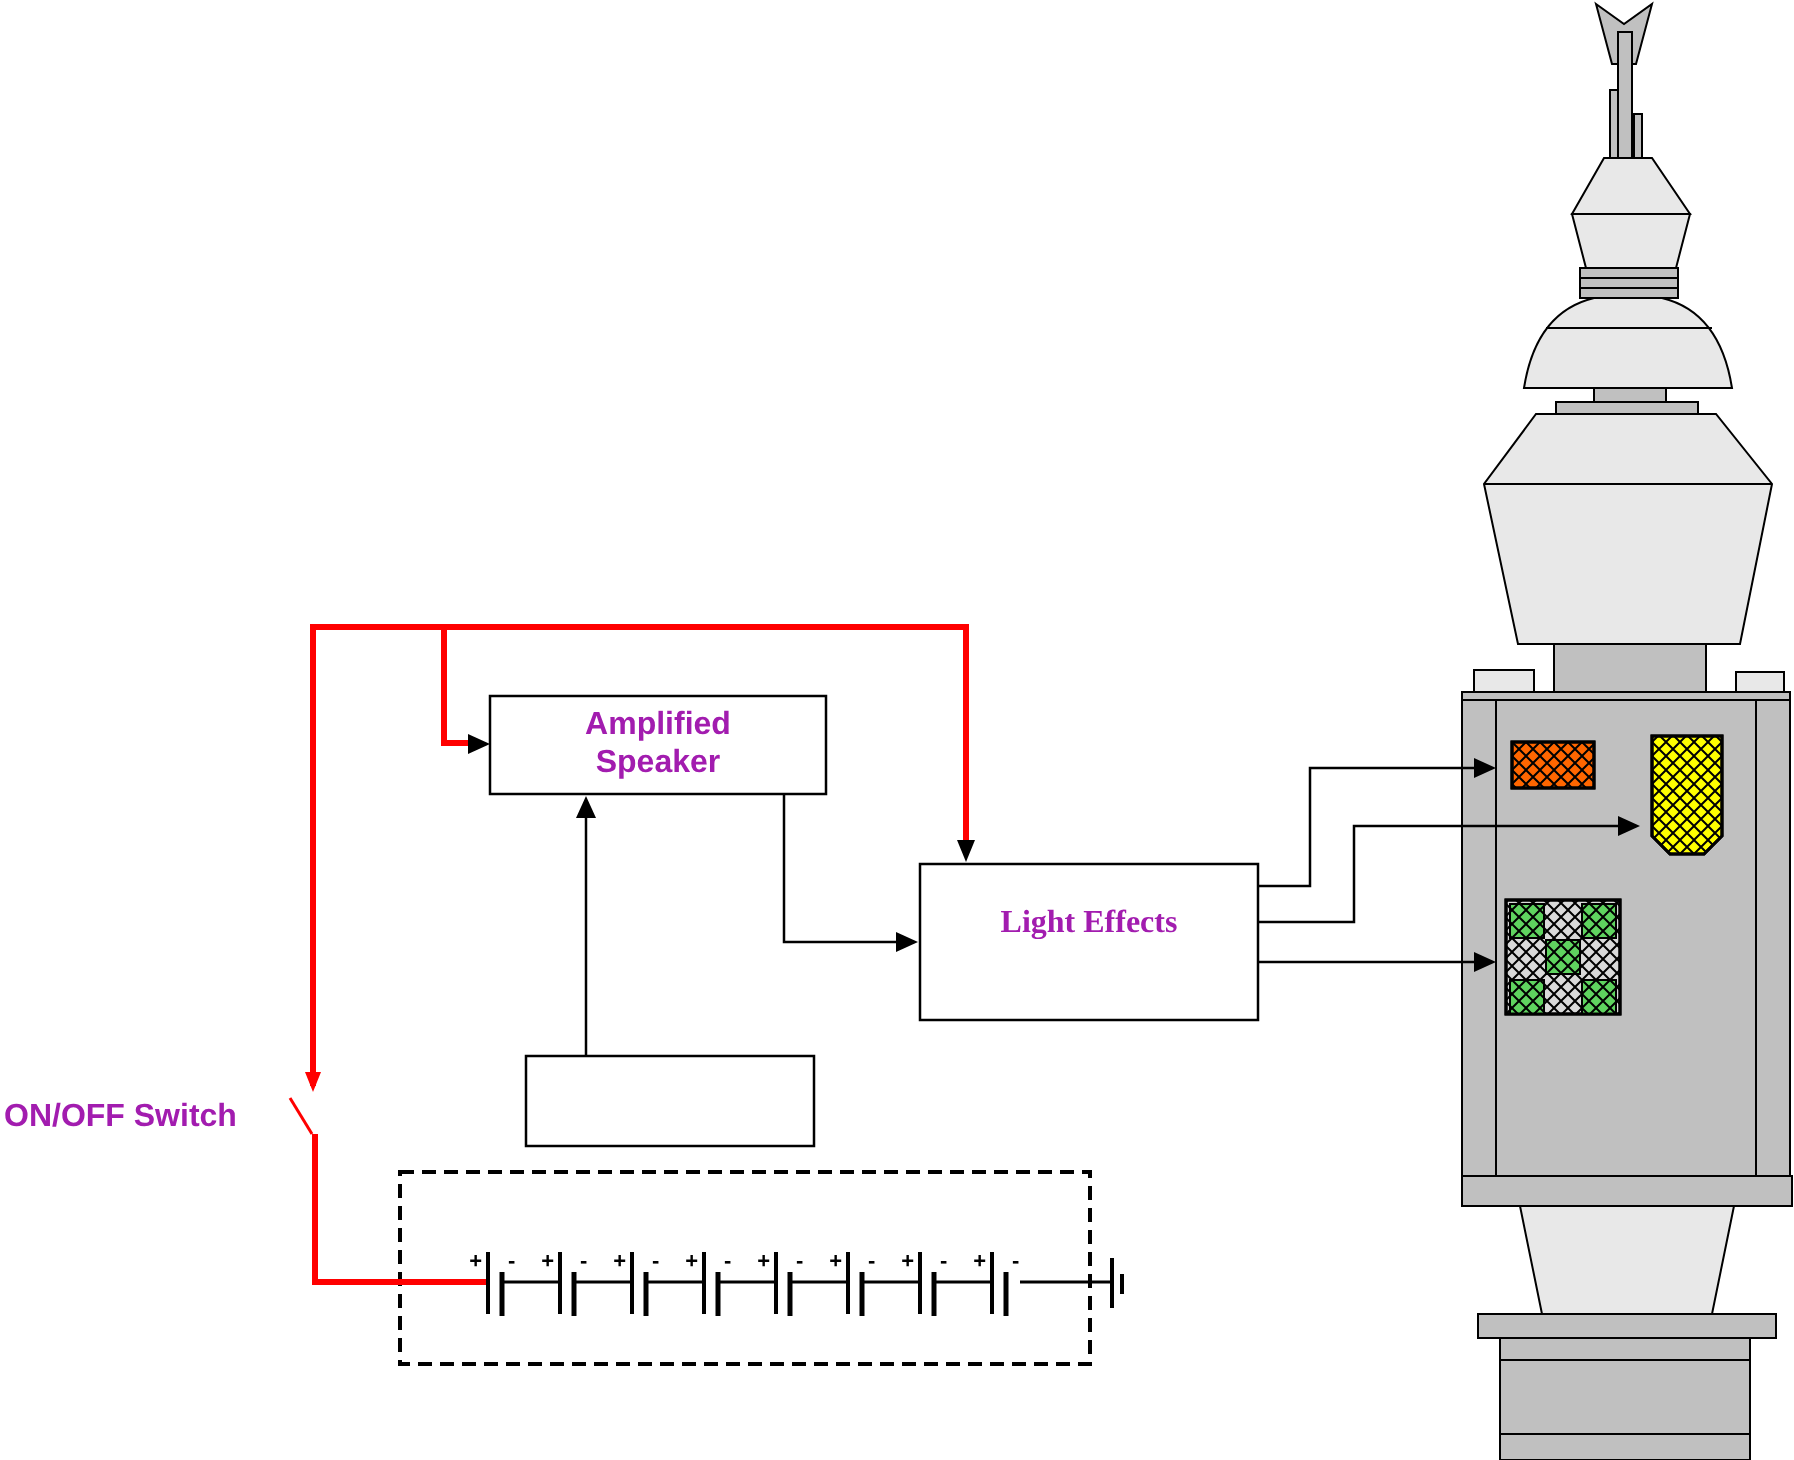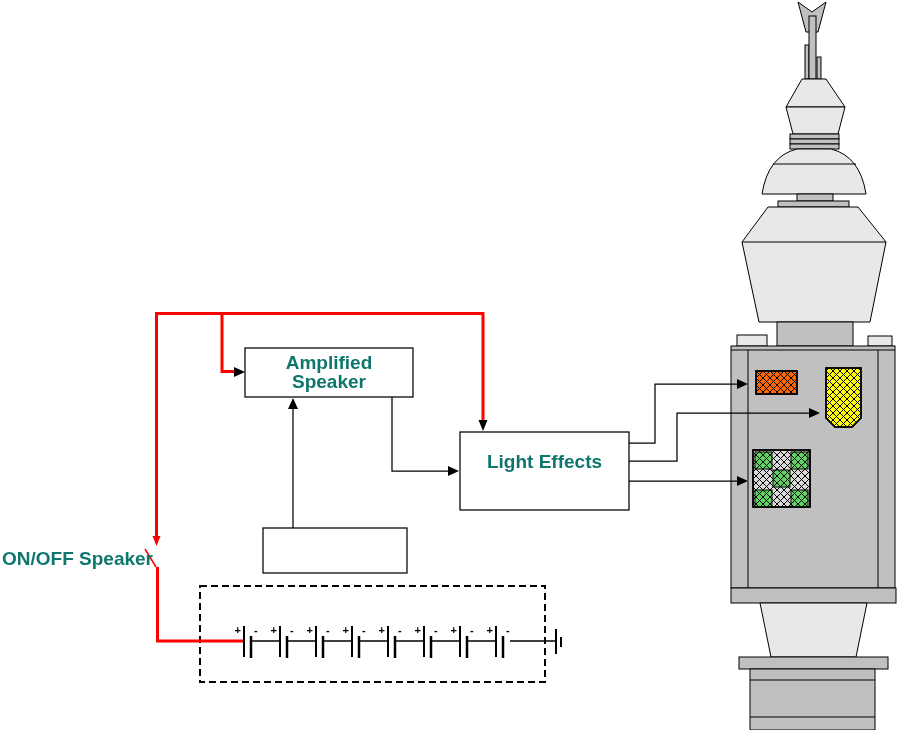--- a/index.html
+++ b/index.html
@@ -7,21 +7,21 @@
     --c-green:#5fd35f; --c-green-bg:#d9d9d9;
     --c-gray:#c0c0c0; --c-light:#e8e8e8; --c-black:#000000;
   }
   html,body{margin:0;padding:0;background:#ffffff;}
   .stage{
     position:relative;width:897px;height:730px;background:#ffffff;
     font-family:"Liberation Sans", sans-serif;overflow:hidden;
   }
   .stage svg{position:absolute;left:0;top:0;}
   .lbl{
-    position:absolute;color:#0f766e;font-weight:bold;font-size:19px;
+    position:absolute;color:#a21caf;font-weight:bold;font-size:16px;
     line-height:19px;text-align:center;white-space:nowrap;
   }
   .lbl .ln{display:block;}
   .left{text-align:left;}
 </style>
 </head>
 <body>
 
 <div class="stage">
 
@@ -187,26 +187,26 @@
           <text x="506" y="634" text-anchor="start" font-size="11" font-weight="bold" font-family="Liberation Sans, sans-serif" fill="#000">-</text>
         </g>
       </g>
   <g stroke="#000">
     <line x1="510" y1="641" x2="556" y2="641" stroke-width="1.5"></line>
     <line x1="556" y1="629" x2="556" y2="654" stroke-width="2"></line>
     <line x1="561" y1="637" x2="561" y2="647" stroke-width="2"></line>
   </g>
 </svg>
 
-<div class="lbl left" style="left:2px;top:549px;width:150px;">ON/OFF Speaker</div>
+<div class="lbl left" style="left:2px;top:549px;width:150px;">ON/OFF Switch</div>
 
 <div class="lbl" style="left:245px;top:353px;width:168px;">
   <span class="ln">Amplified</span>
   <span class="ln">Speaker</span>
 </div>
 
 
-<div class="lbl" style="left:460px;top:452px;width:169px;">
+<div class="lbl" style="left:460px;top:452px;width:169px;font-family:Liberation Serif, serif;">
   <span class="ln">Light Effects</span>
 </div>
 
 
 </div>
 
 </body></html>

